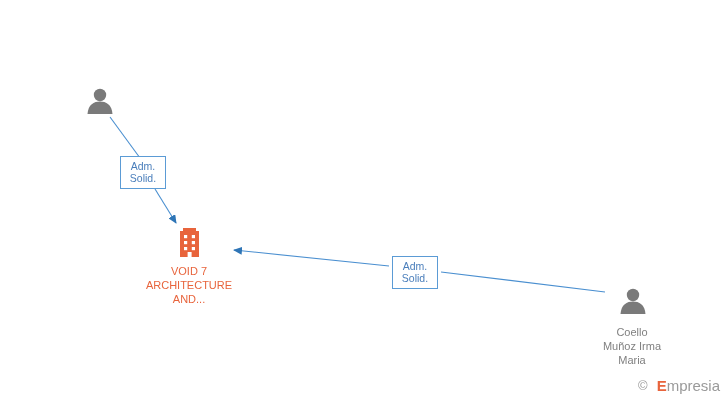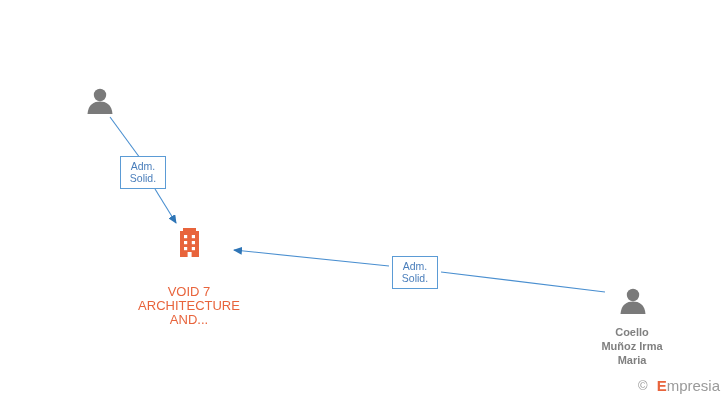--- a/index.html
+++ b/index.html
@@ -36,24 +36,23 @@
     line-height: 14px;
     white-space: pre-line;
   }
   .person-icon svg {
     display: block;
   }
   .company-label {
     position: absolute;
     text-align: center;
     color: #E8643C;
-    font-size: 13px;
+    font-size: 11px;
     line-height: 14px;
     white-space: pre-line;
-    margin-top: 21px;
   }
   .edge-label {
     position: absolute;
     border: 1px solid #5B9BD5;
     background: #ffffff;
     color: #4A7EBB;
     font-size: 10.5px;
     line-height: 12px;
     text-align: center;
     padding: 3px 6px 4px 6px;
@@ -128,21 +127,21 @@
   <div class="company-label" style="left:119px; top:264px; width:140px;">VOID 7
 ARCHITECTURE
 AND...</div>
 
   <div class="node person-icon" style="left:618px; top:288px;">
     <svg width="30" height="26" viewBox="0 0 30 26">
       <circle cx="15" cy="7" r="6.2" fill="#7a7a7a"></circle>
       <path d="M2.5,26 C3.2,16.5 9,13.5 15,13.5 C21,13.5 26.8,16.5 27.5,26 Z" fill="#7a7a7a"></path>
     </svg>
   </div>
-  <div class="person-label" style="left:562px; top:325px; width:140px;font-weight:bold;">Coello
+  <div class="person-label" style="left:562px; top:325px; width:140px;">Coello
 Muñoz Irma
 Maria</div>
 
   <div class="edge-label" style="left:120px; top:156px; width:46px;">Adm.
 Solid.</div>
 
   <div class="edge-label" style="left:392px; top:256px; width:46px;">Adm.
 Solid.</div>
 
   <div class="watermark">

